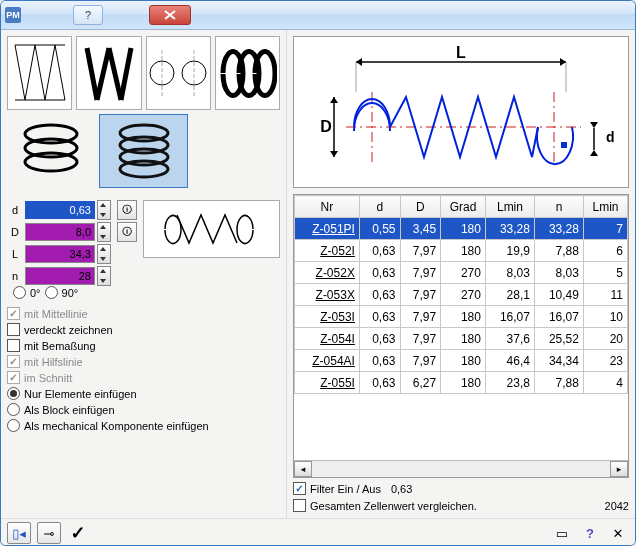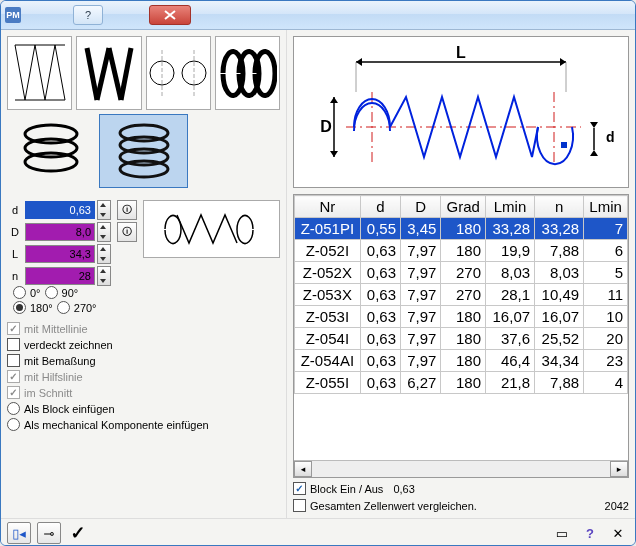--- a/index.html
+++ b/index.html
@@ -34,25 +34,25 @@
   .radio .dot{width:11px;height:11px;border:1px solid #555;border-radius:50%;position:relative;background:#fff;}
   .radio.on .dot:after{content:"";position:absolute;inset:2px;border-radius:50%;background:#333;}
   .check .box{width:11px;height:11px;border:1px solid #555;background:#fff;display:flex;align-items:center;justify-content:center;font-size:10px;color:#1b5fae;font-weight:bold;}
   .check[data-disabled="true"]{color:#8a8a8a;}
   .check[data-disabled="true"] .box{border-color:#aaa;color:#8a8a8a;}
   .options{margin-top:6px;display:flex;flex-direction:column;gap:3px;}
   
   .rightsvg{height:150px;background:#fff;border:1px solid #999;display:flex;align-items:center;justify-content:center;}
   .tablewrap{flex:1;margin-top:6px;background:#fff;border:1px solid #999;overflow:hidden;position:relative;display:flex;flex-direction:column;}
   .tablescroll{flex:1;overflow:hidden;}
-  table{border-collapse:collapse;width:100%;font-size:15px;}
+  table{border-collapse:collapse;width:100%;font-size:12px;}
   th,td{border:1px solid #c8c8c8;padding:2px 4px;height:17px;white-space:nowrap;}
   th{background:linear-gradient(#fdfdfd,#ececec);font-weight:normal;text-align:center;position:relative;}
   td{text-align:right;}
-  td.name{text-align:center;}
+  td.name{text-align:right;text-decoration:underline;}
   tr.selrow td{background:#1e56c8;color:#fff;}
   .scrollbar-h{height:16px;background:#eee;border-top:1px solid #bbb;display:flex;}
   .scrollbar-h .arrow{width:16px;border:1px solid #999;background:linear-gradient(#fff,#ddd);display:flex;align-items:center;justify-content:center;font-size:9px;}
   .scrollbar-h .track{flex:1;position:relative;}
   .filterrow{display:flex;align-items:center;gap:10px;margin-top:4px;}
   .filterrow .val{min-width:40px;}
   .countrow{display:flex;align-items:center;justify-content:space-between;margin-top:4px;}
   .footer{height:28px;background:#f4f4f2;display:flex;align-items:center;padding:0 6px;border-top:1px solid #ddd;gap:6px;}
   .footer .spacer{flex:1;}
   .iconbtn{width:22px;height:20px;border:1px solid #888;background:linear-gradient(#fff,#e6e6e6);display:flex;align-items:center;justify-content:center;font-size:13px;cursor:pointer;border-radius:2px;}
@@ -176,30 +176,20 @@
         <div class="row">
           <span class="radio">
               <span class="dot"></span>
               <span>0°</span>
             </span>
           <span class="radio">
               <span class="dot"></span>
               <span>90°</span>
             </span>
         </div>
-        <div class="row">
-          <span class="radio on">
-              <span class="dot"></span>
-              <span>180°</span>
-            </span>
-          <span class="radio">
-              <span class="dot"></span>
-              <span>270°</span>
-            </span>
-        </div>
       </div>
 
       <div class="options">
         <span class="check" data-disabled="true">
             <span class="box">✓</span>
             <span>mit Mittellinie</span>
           </span>
         <span class="check">
             <span class="box"></span>
             <span>verdeckt zeichnen</span>
@@ -208,20 +198,24 @@
             <span class="box"></span>
             <span>mit Bemaßung</span>
           </span>
         <span class="check" data-disabled="true">
             <span class="box">✓</span>
             <span>mit Hilfslinie</span>
           </span>
         <span class="check" data-disabled="true">
             <span class="box">✓</span>
             <span>im Schnitt</span>
+          </span>
+        <span class="radio on">
+            <span class="dot"></span>
+            <span>Nur Elemente einfügen</span>
           </span>
         <span class="radio">
             <span class="dot"></span>
             <span>Als Block einfügen</span>
           </span>
         <span class="radio">
             <span class="dot"></span>
             <span>Als mechanical Komponente einfügen</span>
           </span>
       </div>
@@ -336,38 +330,38 @@
                   <td>180</td>
                   <td>46,4</td>
                   <td>34,34</td>
                   <td>23</td>
                 </tr>
                 <tr>
                   <td class="name">Z-055I</td>
                   <td>0,63</td>
                   <td>6,27</td>
                   <td>180</td>
-                  <td>21,8</td>
+                  <td>23,8</td>
                   <td>7,88</td>
                   <td>4</td>
                 </tr>
               </tbody>
           </table>
         </div>
         <div class="scrollbar-h">
           <div class="arrow">◂</div>
           <div class="track"></div>
           <div class="arrow">▸</div>
         </div>
       </div>
 
       <div class="filterrow">
         <span class="check">
             <span class="box">✓</span>
-            <span>Block Ein / Aus</span>
+            <span>Filter Ein / Aus</span>
           </span>
         <span class="val">0,63</span>
       </div>
       <div class="countrow">
         <span class="check">
             <span class="box"></span>
             <span>Gesamten Zellenwert vergleichen.</span>
           </span>
         <span>2042</span>
       </div>

